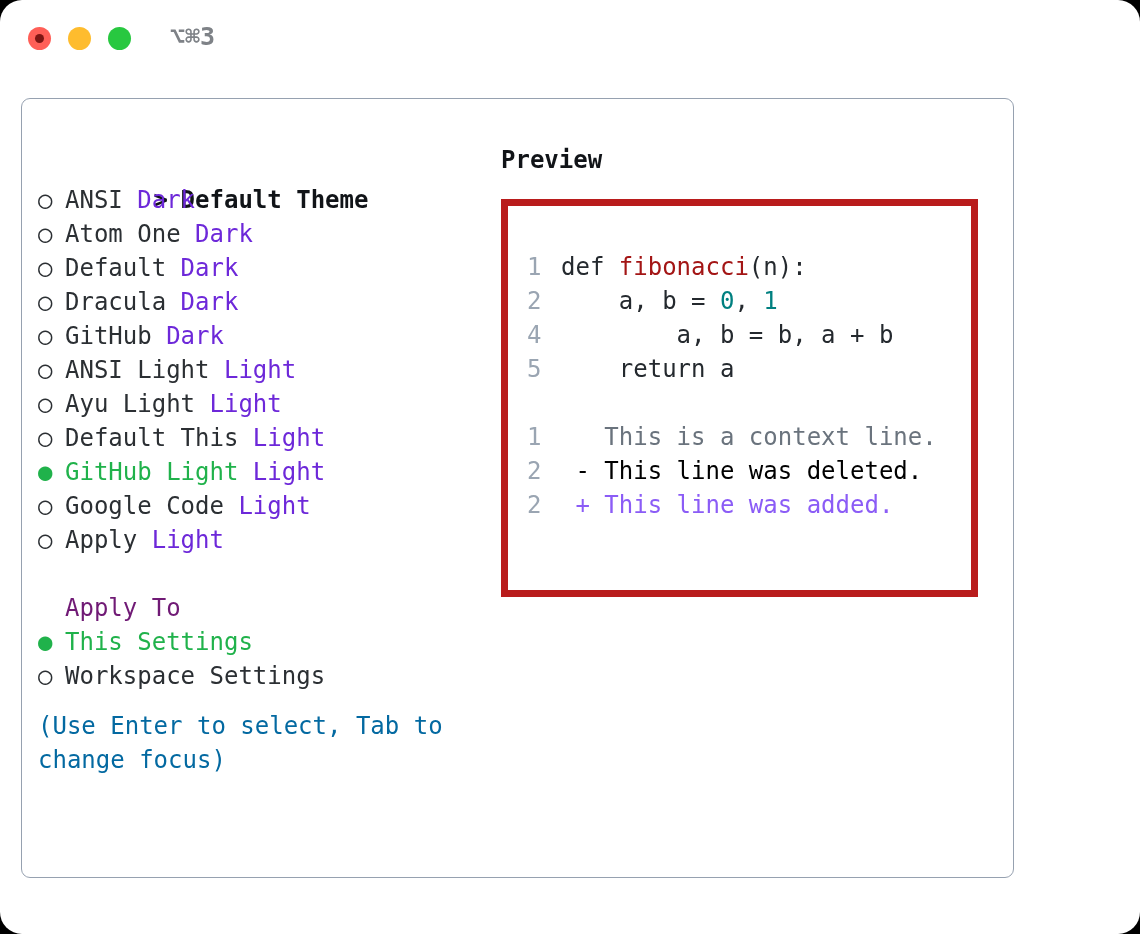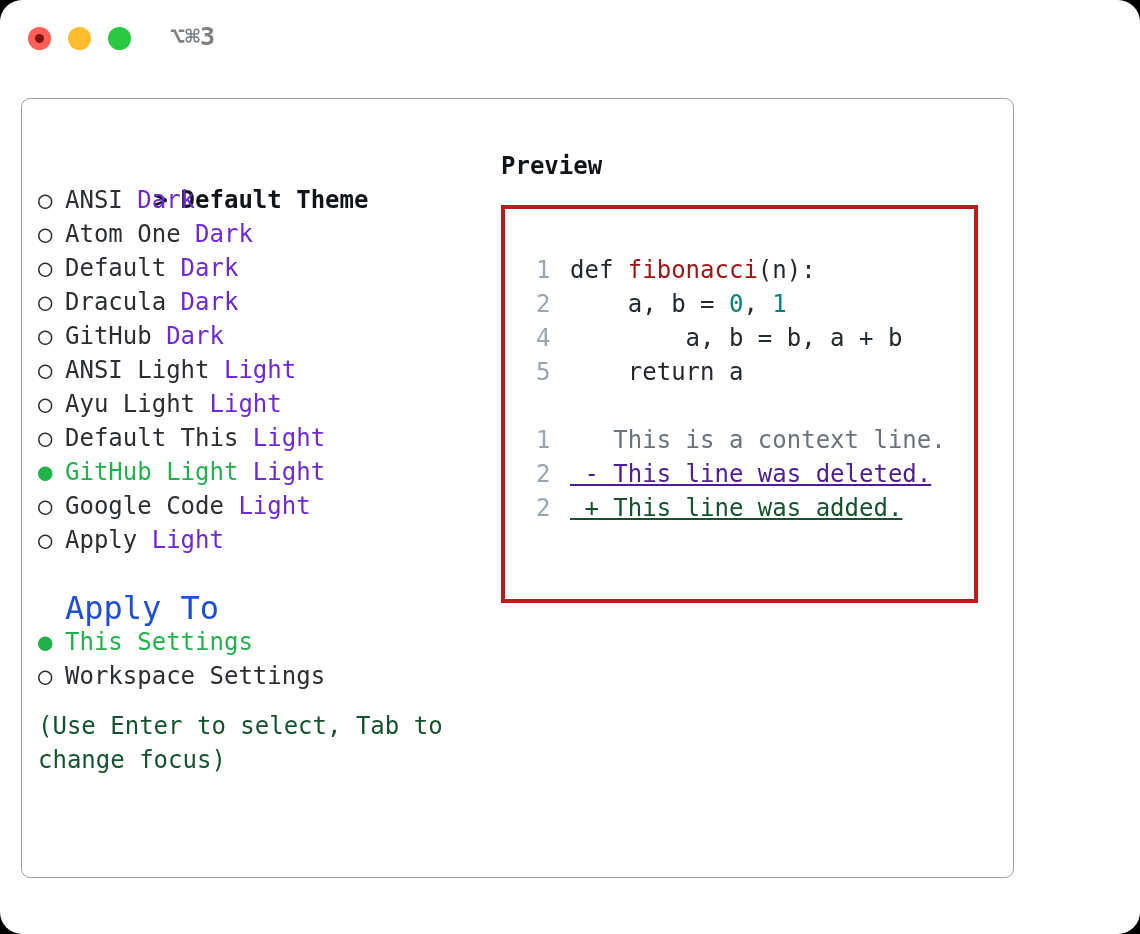--- a/index.html
+++ b/index.html
@@ -100,77 +100,77 @@
     font-weight: bold;
     color: #111418;
   }
   .row.header-row .marker { color: #111418; font-weight: bold; }
   .name { color: #2b2f33; }
   .row.selected .name { color: #20b24b; margin-top: 26px; }
   .badge { color: #6d28d9; }
   .group-title {
     height: 34px;
     line-height: 34px;
-    font-size: 32px;
-    color: #1d4ed8;
+    font-size: 24px;
+    color: #701a75;
     white-space: pre;
     padding-left: 27px;
   }
   .spacer { height: 34px; }
   #hint {
     margin-top: 16px;
     font-size: 24px;
     line-height: 34px;
-    color: #14532d;
+    color: #0369a1;
     width: 410px;
     white-space: pre-wrap;
   }
 
   
   #right-col {
     position: absolute;
     left: 479px;
-    top: 50px;
+    top: 44px;
     width: 490px;
   }
   #preview-title {
     font-size: 24px;
     font-weight: bold;
     color: #111418;
     line-height: 34px;
     white-space: pre;
   }
   #preview-box {
     margin-top: 22px;
     width: 477px;
     height: 398px;
     box-sizing: border-box;
-    border: 4px solid #b91c1c;
+    border: 7px solid #b91c1c;
     background: #ffffff;
-    padding: 44px 0 0 12px;
+    padding: 44px 0 0 0;
   }
   .code-line {
     font-size: 24px;
     line-height: 34px;
     white-space: pre;
     padding-left: 19px;
   }
   .gutter {
     display: inline-block;
     width: 34px;
     color: #9aa5b2;
   }
   .tok-plain { color: #24292e; }
   .tok-func  { color: #a31515; }
   .tok-num   { color: #008080; }
   .tok-builtin { color: #0086b3; }
   .diff-gap { height: 34px; }
   .diff-ctx { color: #6a737d; }
-  .diff-del { color: #4c1d95; text-decoration: underline; }
-  .diff-add { color: #14532d; text-decoration: underline; }
+  .diff-del { color: #000000; }
+  .diff-add { color: #8b5cf6; }
 </style>
 </head>
 <body>
 
 <div id="window">
 
   <div id="titlebar">
     <div class="traffic" id="tl-close"></div>
     <div class="traffic" id="tl-min"></div>
     <div class="traffic" id="tl-max"></div>

